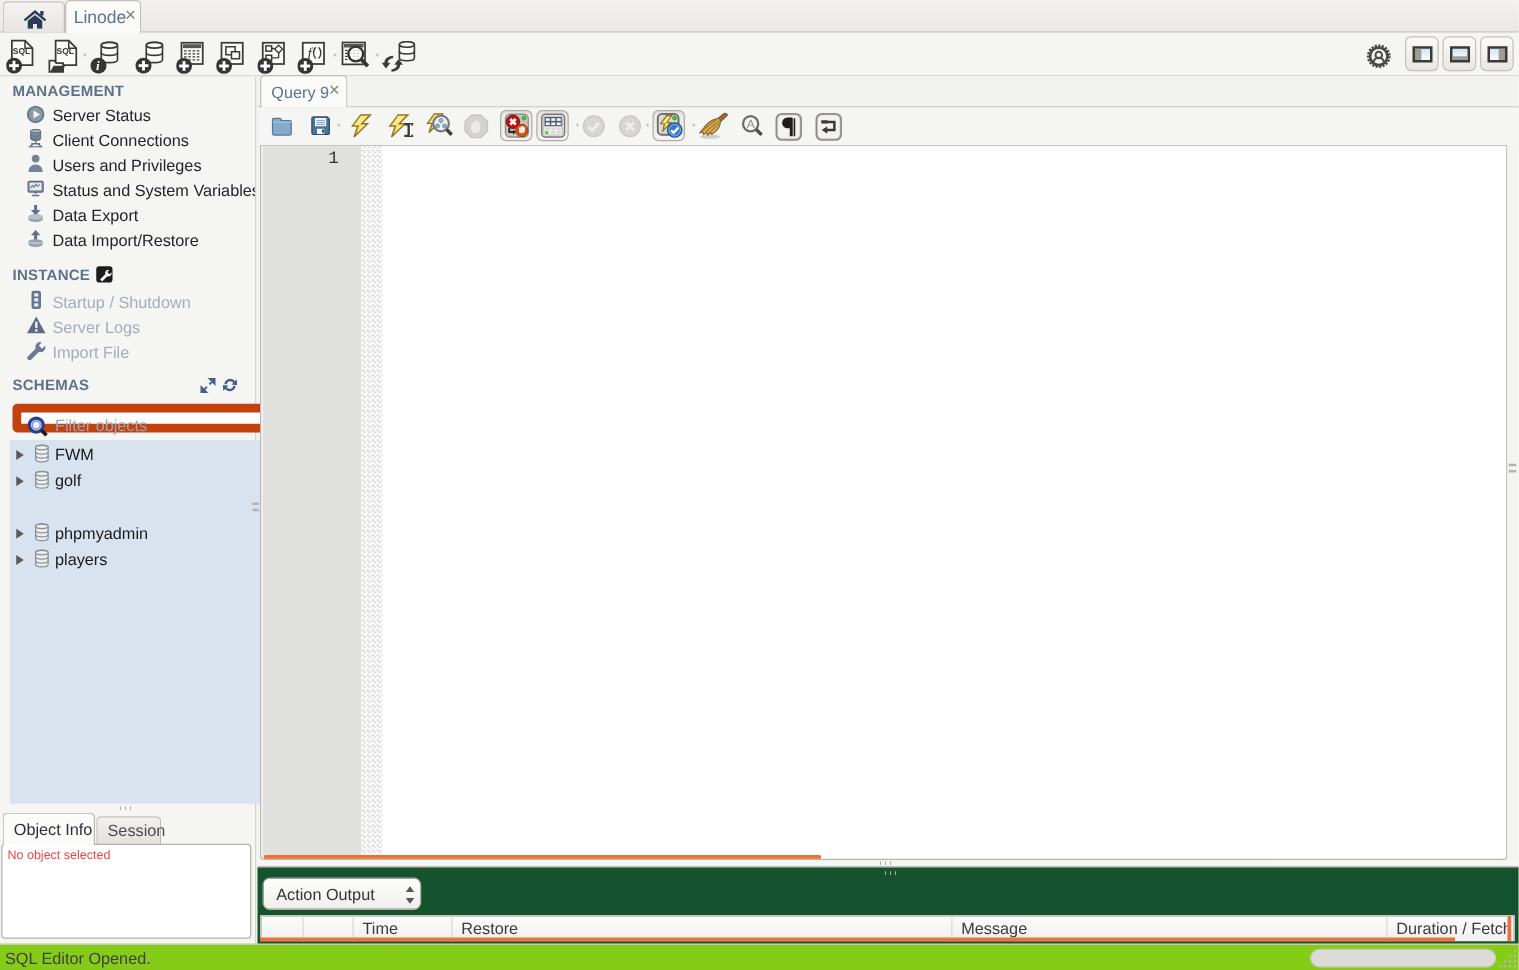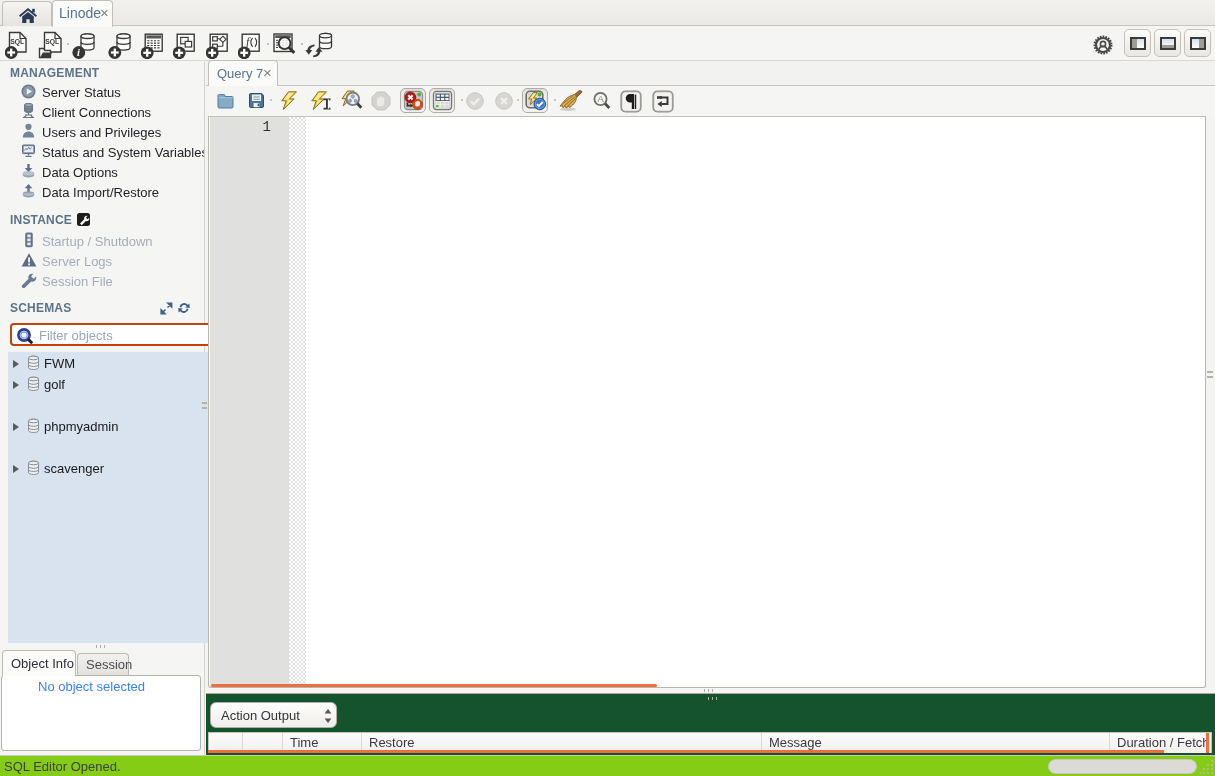--- a/index.html
+++ b/index.html
@@ -35,40 +35,40 @@
 
 #sidebar { left:0; top:62px; width:205px; height:693px; background:#f5f5f3;
   border-right:1px solid #d6d3ce; overflow:hidden; }
 .shead { position:absolute; left:10px; font-size:12px; font-weight:bold; color:#5d7287; letter-spacing:0.2px; }
 .sitem { position:absolute; left:42px; font-size:13px; color:#23232b; white-space:nowrap; }
 .sitem.dis { color:#a5adb8; }
 .sicon { position:absolute; left:21px; width:15px; height:15px; }
 
 
 #filterbox { left:10px; top:323px; width:206px; height:23px; background:#fff;
-  border:2px solid #c2410c; border-radius:4px; }
+  border:7px solid #c2410c; border-radius:4px; }
 #filterbox span { position:absolute; left:27px; top:3px; font-size:13px; color:#9aa7b8; }
 
 
 #stree { left:8px; top:352px; width:224px; height:291px; background:#d9e2ef; }
 .trow { position:absolute; left:0; width:100%; height:21px; }
 .trow .txt { position:absolute; left:36px; top:3px; font-size:13px; color:#19191c; }
 .tri { position:absolute; left:5px; top:7px; width:0; height:0;
   border-left:6px solid #5a5a58; border-top:4px solid transparent; border-bottom:4px solid transparent; }
 
 
 #oitab { left:2px; top:650px; width:74px; height:26px; background:#fbfbfa;
   border:1px solid #bcb9b3; border-bottom:none; border-radius:4px 4px 0 0; z-index:3;}
 #oitab span { position:absolute; left:8px; top:5px; font-size:13px; color:#2e2e36; }
 #setab { left:77px; top:653px; width:52px; height:23px; background:linear-gradient(#f1f0ee,#e4e1dd);
   border:1px solid #bcb9b3; border-bottom:none; border-radius:4px 4px 0 0; }
 #setab span { position:absolute; left:8px; top:3px; font-size:13px; color:#4c4c52; }
 #oipanel { left:1px; top:675px; width:200px; height:76px; background:#fff;
   border:1px solid #b5b2ac; border-radius:3px; z-index:2; }
-#oipanel span { position:absolute; left:4px; top:3px; font-size:13px; color:#3b82f6;margin-left:32px; }
+#oipanel span { position:absolute; left:4px; top:3px; font-size:10px; color:#ef4444; }
 
 
 #qtabstrip { left:206px; top:61px; width:1009px; height:25px; background:#f2f2f0;
   border-bottom:1px solid #c9c6c1; }
 #qtab { left:208px; top:60px; width:70px; height:26px; background:#fafaf9;
   border:1px solid #c2bfb9; border-bottom:none; border-radius:4px 4px 0 0; z-index:2; }
 #qtab .lbl { position:absolute; left:8px; top:5px; font-size:13px; color:#5b7391; }
 
 #sqltoolbar { left:206px; top:86px; width:1009px; height:30px; background:#f5f5f3; }
 .tgl { position:absolute; width:26px; height:25px; top:2px;
@@ -252,26 +252,26 @@
       <div class="pfill" style="left:7px;top:0;width:5px;height:9px;"></div>
     </div>
 </div>
 
 <div class="abs" id="sidebar">
   <div class="shead" style="top:4px;">MANAGEMENT</div>
   <div class="sitem" style="top:23px;">Server Status</div>
   <div class="sitem" style="top:43px;">Client Connections</div>
   <div class="sitem" style="top:63px;">Users and Privileges</div>
   <div class="sitem" style="top:83px;">Status and System Variables</div>
-  <div class="sitem" style="top:103px;">Data Options</div>
+  <div class="sitem" style="top:103px;">Data Export</div>
   <div class="sitem" style="top:123px;">Data Import/Restore</div>
   <div class="shead" style="top:151px;">INSTANCE</div>
   <div class="sitem dis" style="top:172px;">Startup / Shutdown</div>
   <div class="sitem dis" style="top:192px;">Server Logs</div>
-  <div class="sitem dis" style="top:212px;">Session File</div>
+  <div class="sitem dis" style="top:212px;">Import File</div>
   <div class="shead" style="top:239px;">SCHEMAS</div>
 
   <svg class="sicon" style="top:22px;" viewBox="0 0 15 15">
    <circle cx="7.5" cy="7.5" r="7" fill="#6d7a8b"></circle>
    <circle cx="7.5" cy="7.5" r="5.4" fill="#8e99a7"></circle>
    <path d="M5.8 4.4 L11 7.5 L5.8 10.6 z" fill="#f2f4f6"></path>
   </svg>
   <svg class="sicon" style="top:41px;" viewBox="0 0 15 15">
    <g fill="#7e8b9c" stroke="#5d6b7e" stroke-width="0.8">
     <path d="M3.5 2 c0-0.9 1.8-1.5 4-1.5 s4 0.6 4 1.5 v6 c0 0.9-1.8 1.5-4 1.5 s-4-0.6-4-1.5 z"></path>
@@ -366,46 +366,46 @@
       <div class="tri"></div>
       <svg style="position:absolute;left:18px;top:2px;" width="15" height="16" viewBox="0 0 15 16">
  <g fill="#eceef0" stroke="#878f99" stroke-width="1">
   <path d="M2.5 3 c0-1.1 2.2-1.9 5-1.9 s5 0.8 5 1.9 v9.6 c0 1.1-2.2 1.9-5 1.9 s-5-0.8-5-1.9 z"></path>
   <ellipse cx="7.5" cy="3" rx="5" ry="1.8"></ellipse>
   <path d="M2.5 6.4 c0 1.1 2.2 1.9 5 1.9 s5-0.8 5-1.9 M2.5 9.6 c0 1.1 2.2 1.9 5 1.9 s5-0.8 5-1.9" fill="none"></path>
  </g>
 </svg>
       <div class="txt">phpmyadmin</div>
     </div>
-  <div class="trow" style="top:106px;">
+  <div class="trow" style="top:85px;">
       <div class="tri"></div>
       <svg style="position:absolute;left:18px;top:2px;" width="15" height="16" viewBox="0 0 15 16">
  <g fill="#eceef0" stroke="#878f99" stroke-width="1">
   <path d="M2.5 3 c0-1.1 2.2-1.9 5-1.9 s5 0.8 5 1.9 v9.6 c0 1.1-2.2 1.9-5 1.9 s-5-0.8-5-1.9 z"></path>
   <ellipse cx="7.5" cy="3" rx="5" ry="1.8"></ellipse>
   <path d="M2.5 6.4 c0 1.1 2.2 1.9 5 1.9 s5-0.8 5-1.9 M2.5 9.6 c0 1.1 2.2 1.9 5 1.9 s5-0.8 5-1.9" fill="none"></path>
  </g>
 </svg>
-      <div class="txt">scavenger</div>
+      <div class="txt">players</div>
     </div>
 </div>
 <div class="abs grip3" style="left:96px;top:645px;"></div>
 <div class="abs" id="oitab">
     <span>Object Info</span>
   </div>
 <div class="abs" id="setab">
     <span>Session</span>
   </div>
 <div class="abs" id="oipanel">
     <span>No object selected</span>
   </div>
 
 <div class="abs" id="qtabstrip"></div>
 <div class="abs" id="qtab">
-    <span class="lbl">Query 7</span>
+    <span class="lbl">Query 9</span>
     <span class="tabx" style="position:absolute;left:54px;top:4px;">×</span>
   </div>
 <div class="abs" id="sqltoolbar">
 <div style="position:absolute;left:64px;top:13px;width:2px;height:2px;background:#c9c7c3;"></div>
 <div style="position:absolute;left:255px;top:13px;width:2px;height:2px;background:#c9c7c3;"></div>
 <div style="position:absolute;left:311px;top:13px;width:2px;height:2px;background:#c9c7c3;"></div>
 <div style="position:absolute;left:348px;top:13px;width:2px;height:2px;background:#c9c7c3;"></div>
 
 <svg style="position:absolute;left:11px;top:7px;" width="17" height="16" viewBox="0 0 17 16">
  <path d="M1 2.8 a1.2 1.2 0 0 1 1.2-1.2 h4.6 a1.2 1.2 0 0 1 1.2 1.2 v0.7 h7 a1 1 0 0 1 1 1 v9.3 a1.2 1.2 0 0 1-1.2 1.2 h-12.6 a1.2 1.2 0 0 1-1.2-1.2 z" fill="#85abc9" stroke="#53799a" stroke-width="1"></path>

